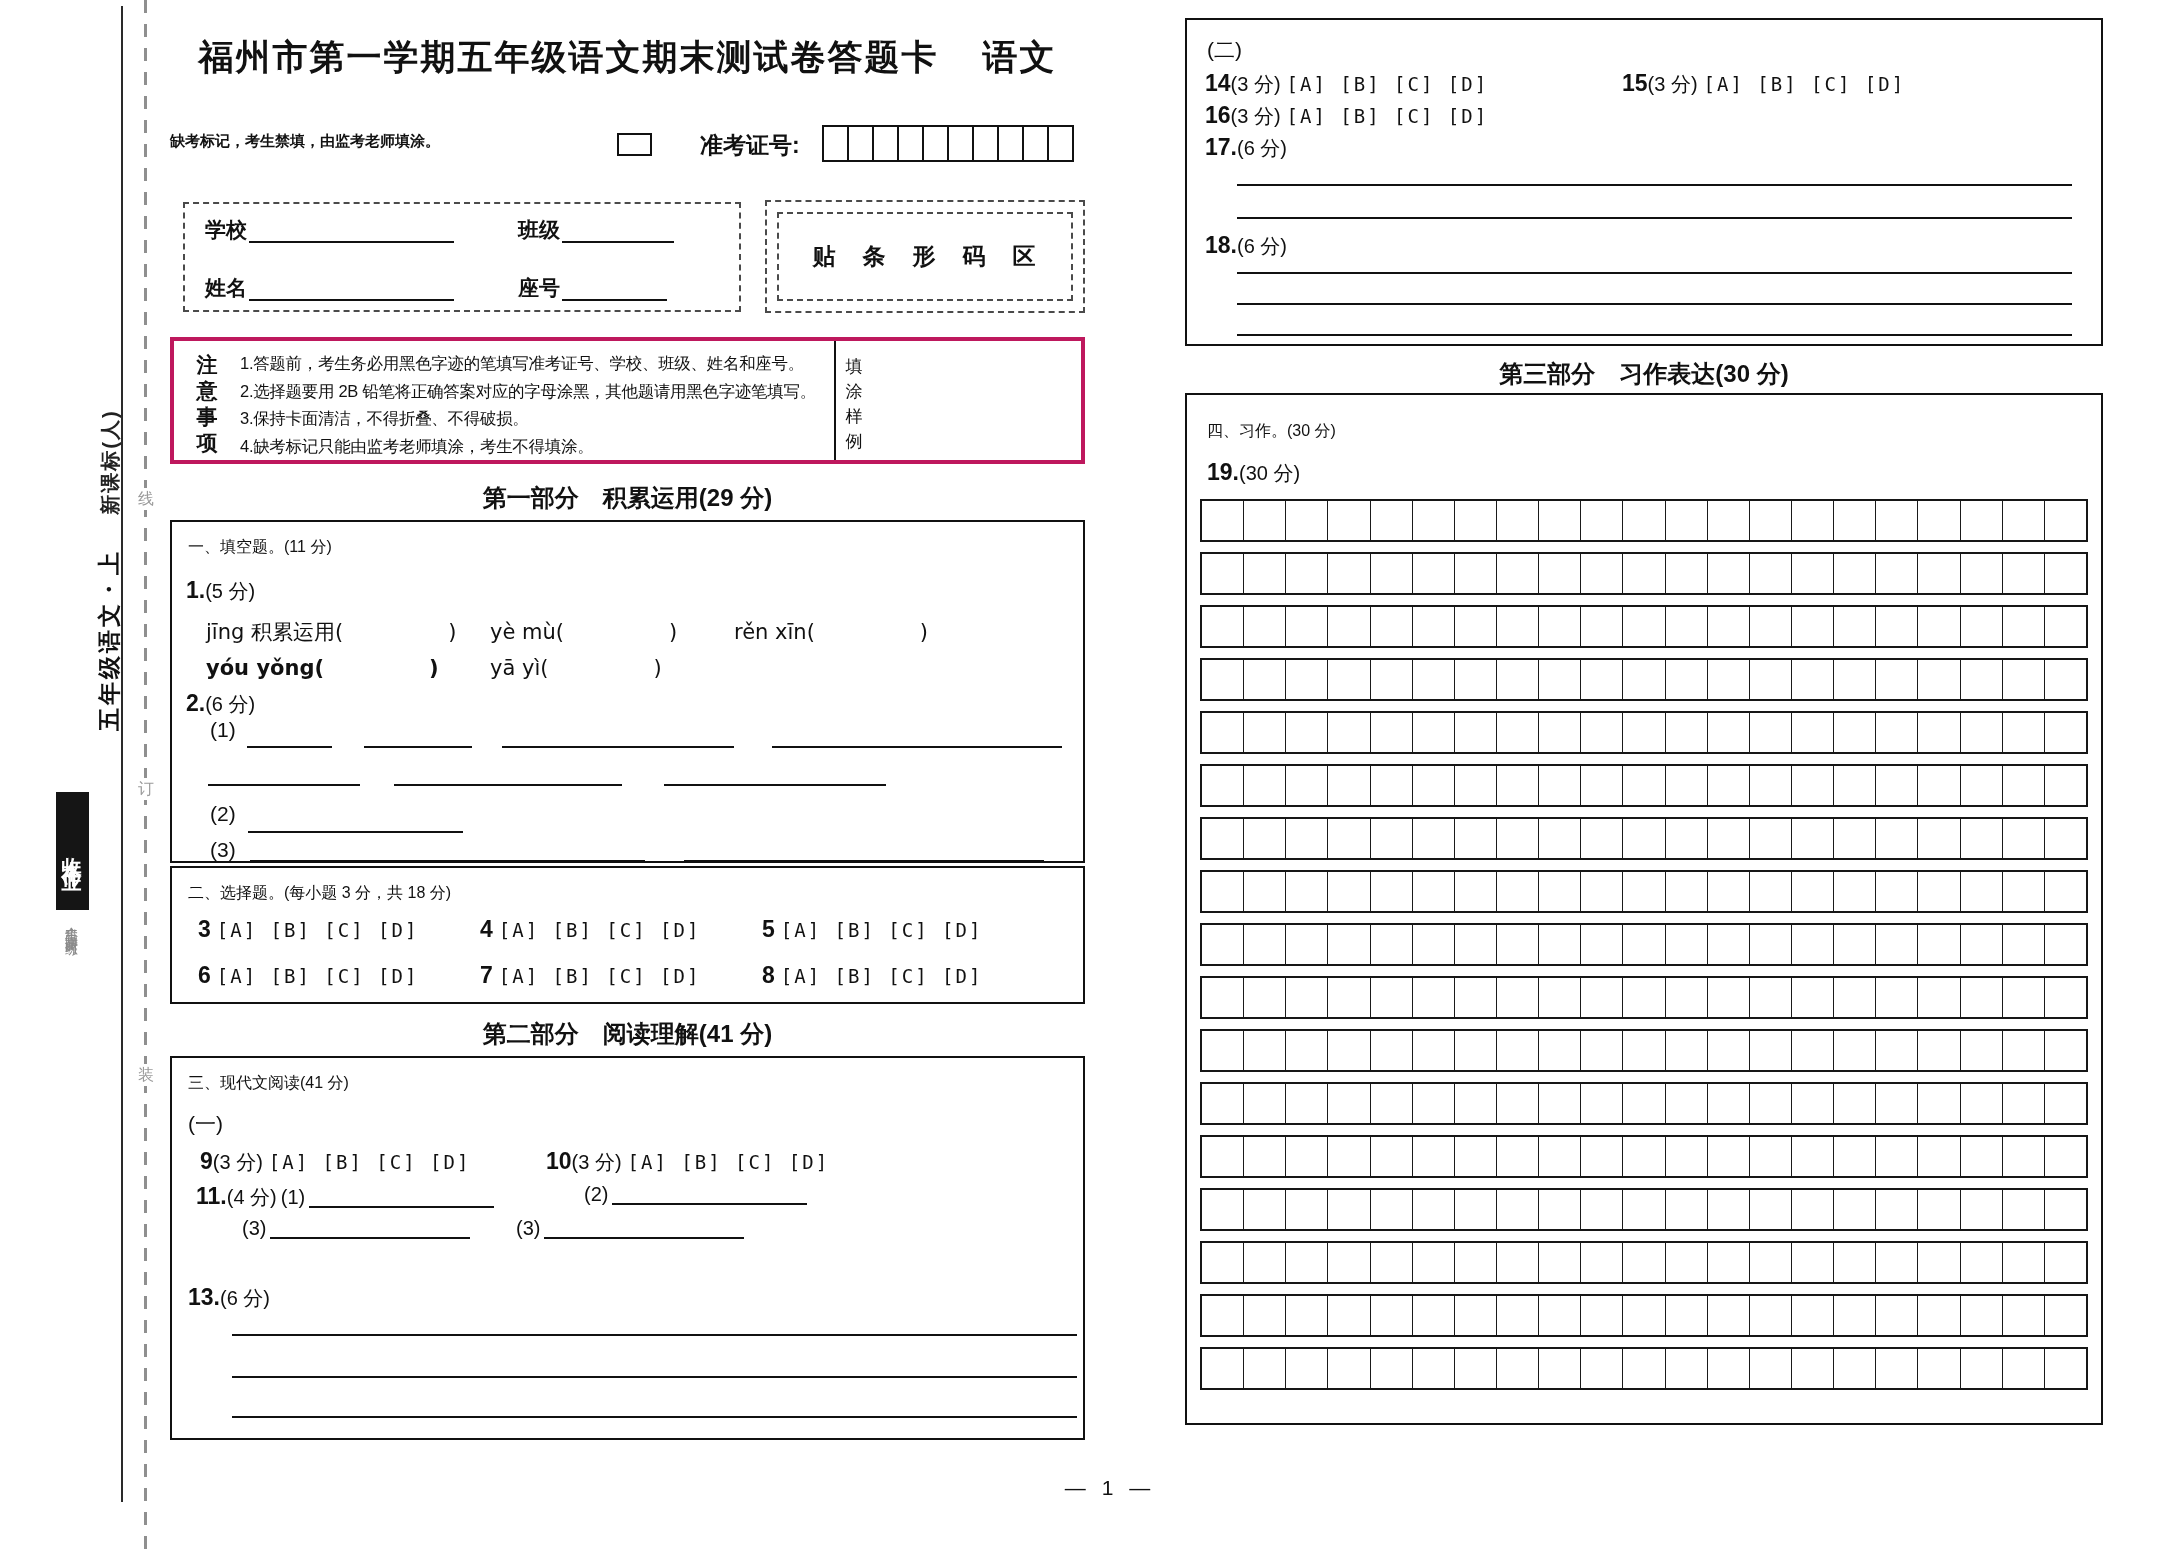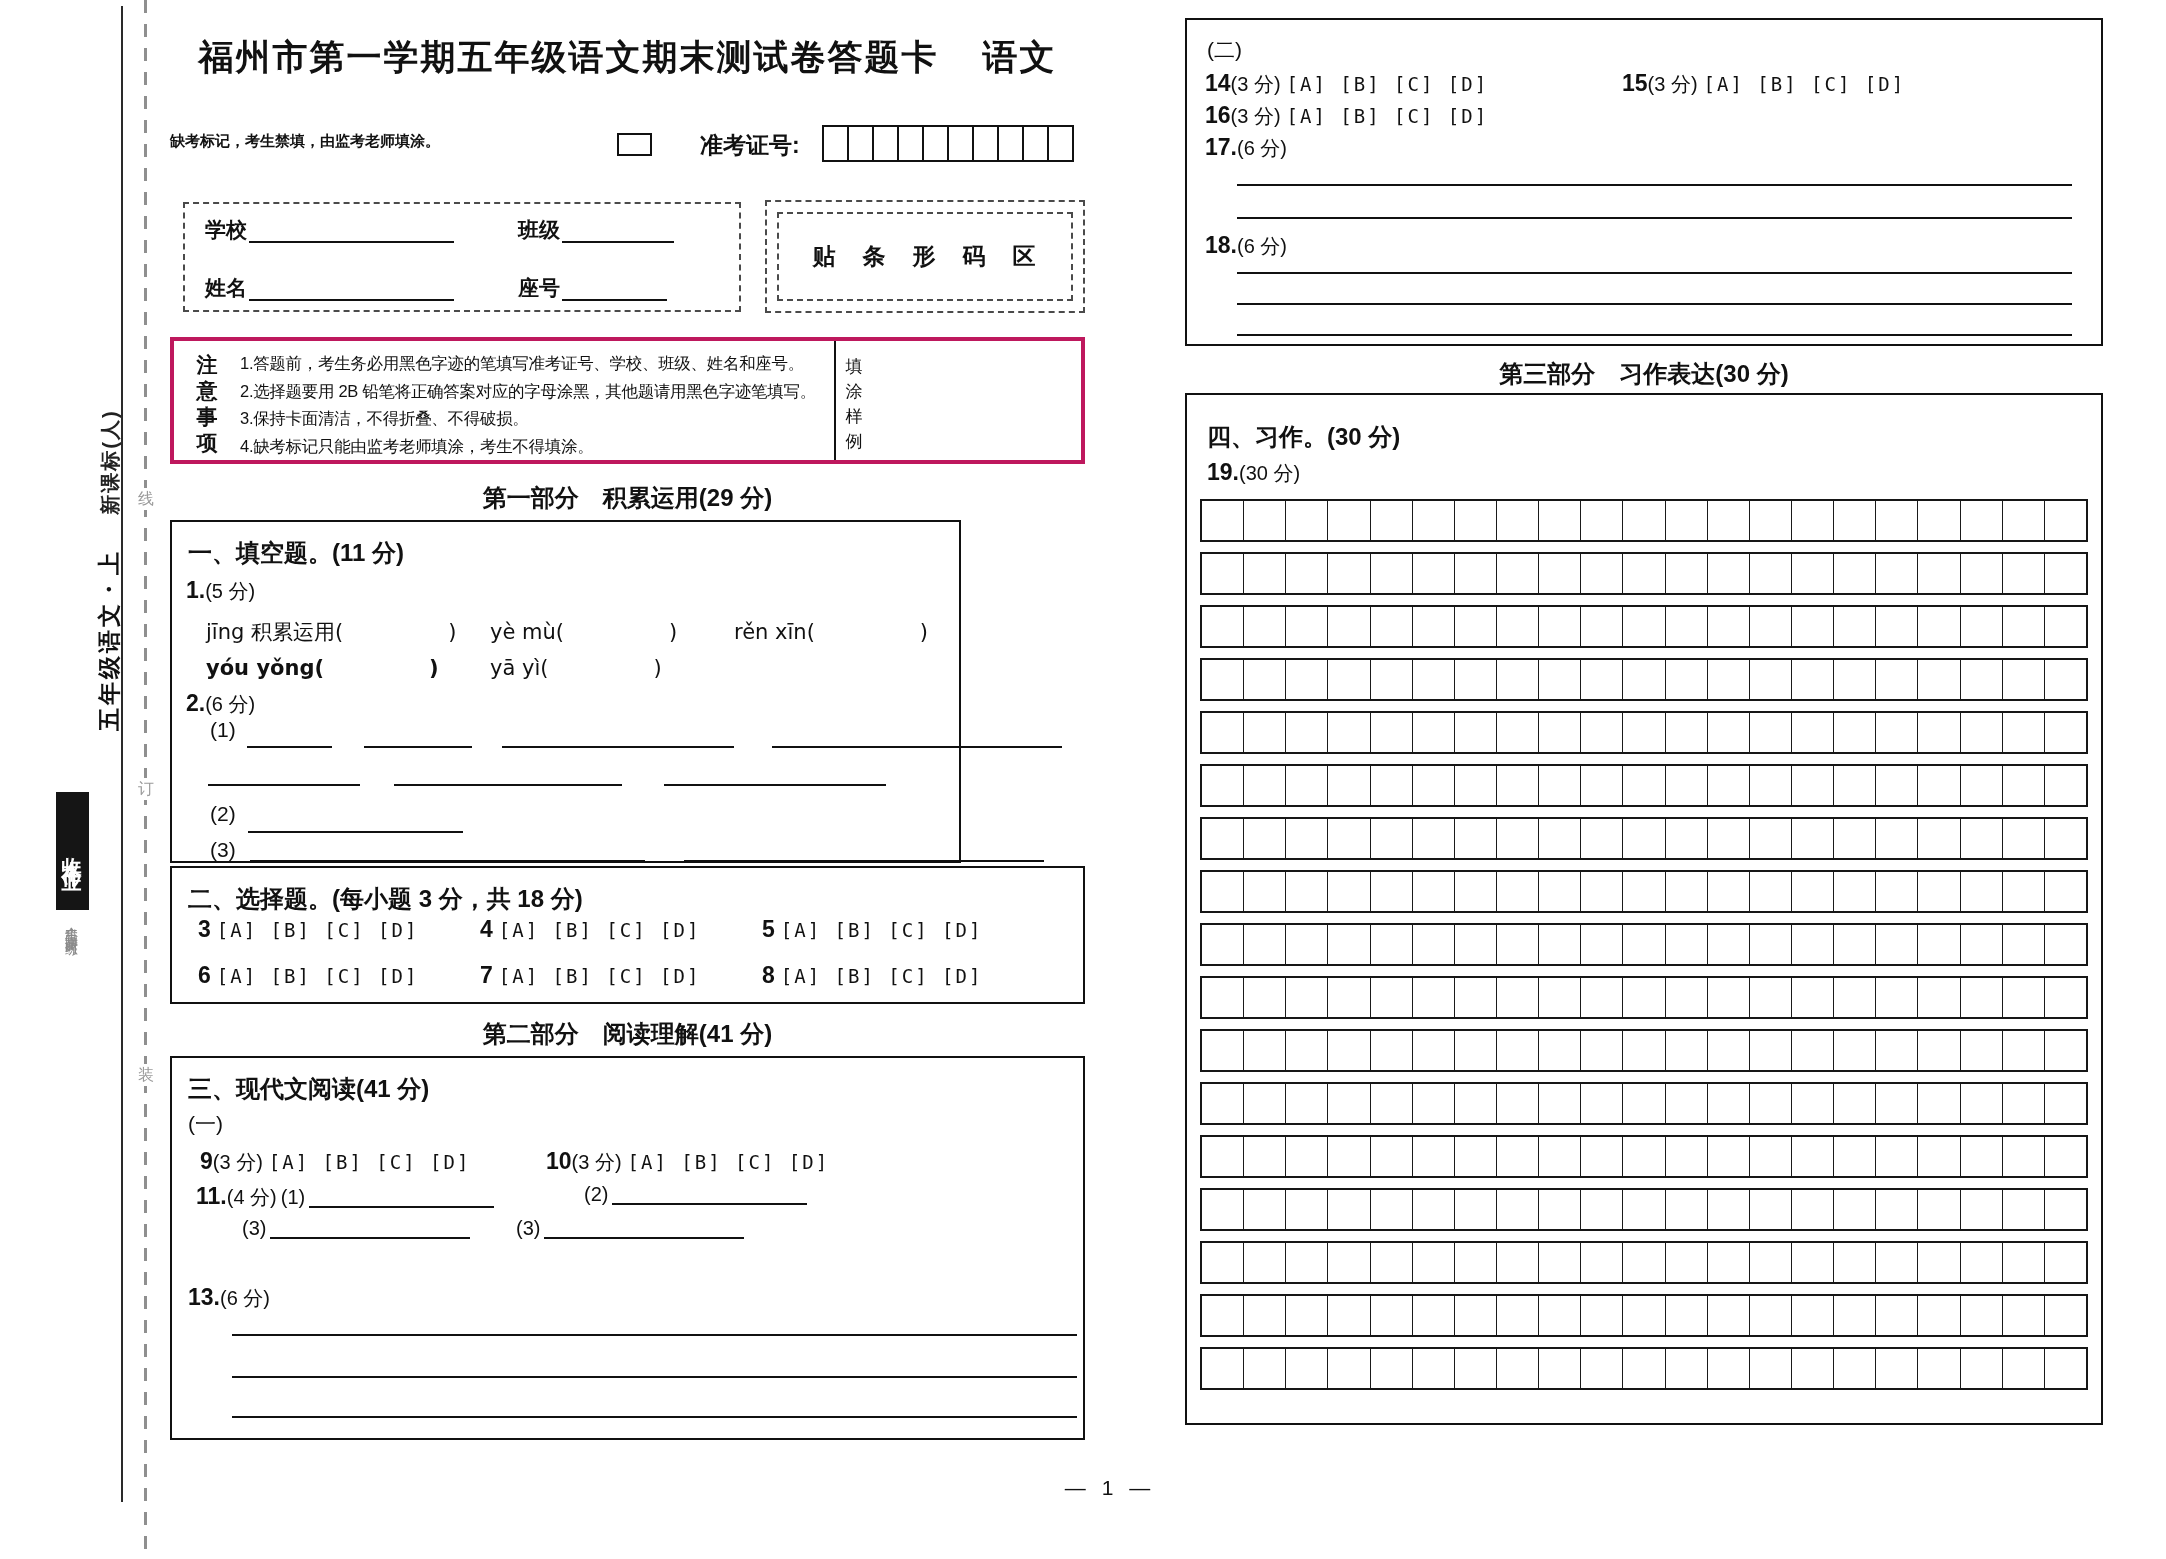--- a/index.html
+++ b/index.html
@@ -57,21 +57,21 @@
   .sample-area { position:absolute; left:700px; top:6px; width:205px; text-align:center; }
   .sample-lbl { font-size:15px; }
   .fill-bar { width:40px; height:13px; background:#111; margin:7px auto 6px; }
   .wrong-row { display:flex; justify-content:space-between; width:176px; margin:5px auto 0; }
   .mark-box { width:42px; height:15px; border:2px solid #222; display:flex; align-items:center;
     justify-content:center; font-size:15px; line-height:1; color:#222; background:#fff; overflow:visible; }
 
   
   .sec-header { position:absolute; width:915px; text-align:center; font-size:24px; font-weight:bold; }
   .box { position:absolute; border:2px solid #111; background:#fff; }
-  .sec-title { position:absolute; left:16px; top:15px; font-size:24px; font-weight:bold; white-space:nowrap; }
+  .sec-title { position:absolute; left:16px; top:15px; font-size:16px; font-weight:normal; white-space:nowrap; }
   .qline { position:absolute; white-space:nowrap; font-size:20px; }
   .qnum { font-weight:bold; font-size:23px; }
   .qscore { font-size:20px; }
   .opts { font-family:"DejaVu Sans Mono","Liberation Mono",monospace; font-size:19px; letter-spacing:2px; margin-left:6px; }
   .plabel { position:absolute; font-size:21px; white-space:nowrap; }
   .subnum { position:absolute; font-size:21px; }
   .subnum2 { font-size:20px; margin-left:4px; }
   .pyrow { position:absolute; left:0; width:100%; height:30px; }
   .pyitem { position:absolute; font-size:21px; white-space:pre; font-family:"DejaVu Sans",sans-serif; }
   .blank { position:absolute; border-bottom:2px solid #111; height:2px; }
@@ -154,21 +154,21 @@
         <div class="nitem">2.选择题要用 2B 铅笔将正确答案对应的字母涂黑，其他题请用黑色字迹笔填写。</div>
         <div class="nitem">3.保持卡面清洁，不得折叠、不得破损。</div>
         <div class="nitem">4.缺考标记只能由监考老师填涂，考生不得填涂。</div>
       </div>
     <div class="notice-divider"></div>
     <div class="stack sample-side">填涂样例</div>
   </div>
 
   <div class="sec-header" style="left:170px; top:482px">第一部分　积累运用(29 分)</div>
 
-  <div class="box" style="left:170px; top:520px; width:791px; height:343px">
+  <div class="box" style="left:170px; top:520px; width:915px; height:343px">
     <div class="sec-title">一、填空题。(11 分)</div>
     <div class="qline" style="left:14px; top:55px">
       <span class="qnum">1.</span><span class="qscore">(5 分)</span>
     </div>
     <div id="py-row-1" class="pyrow" style="top:96px">
         <span class="pyitem" style="left: 34px;">jīng 积累运用(　　　　　)</span>
         <span class="pyitem" style="left: 318px;">yè mù(　　　　　)</span>
         <span class="pyitem" style="left: 562px;">rěn xīn(　　　　　)</span>
       </div>
     <div id="py-row-2" class="pyrow" style="top:132px">

